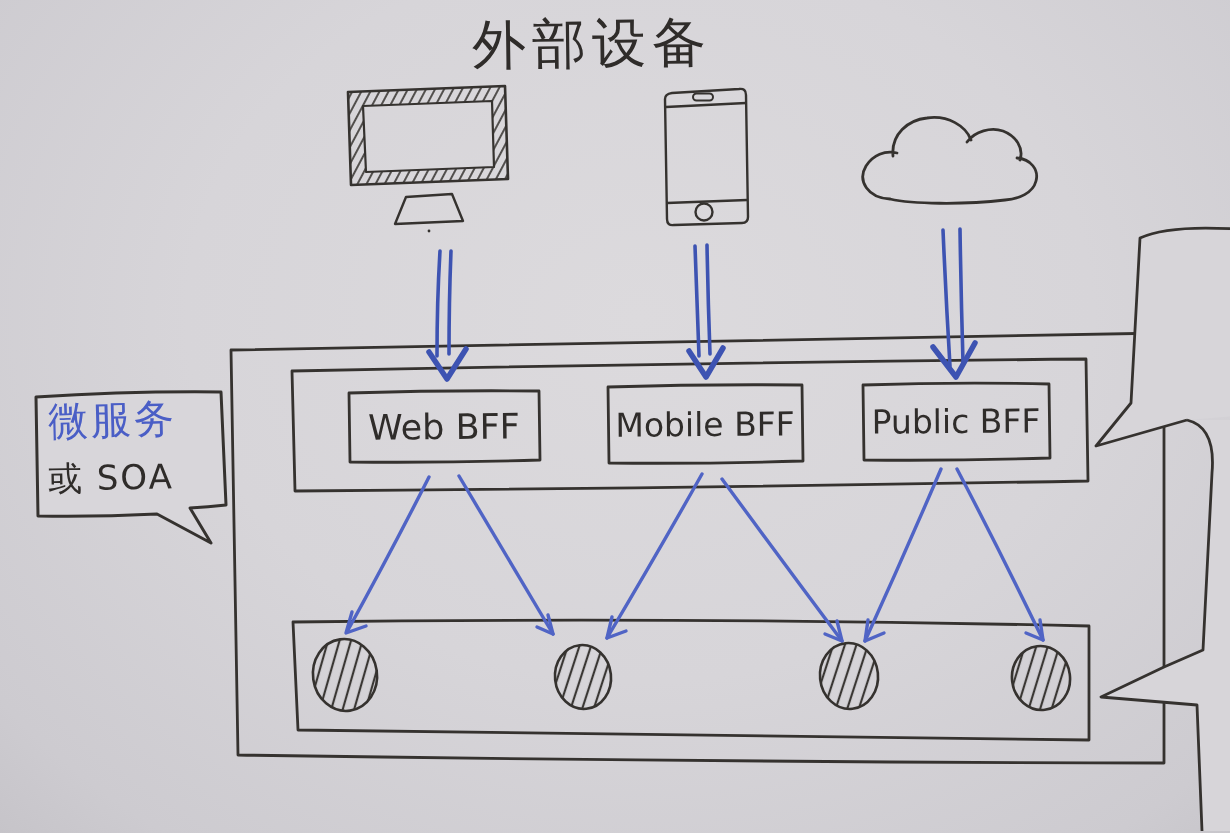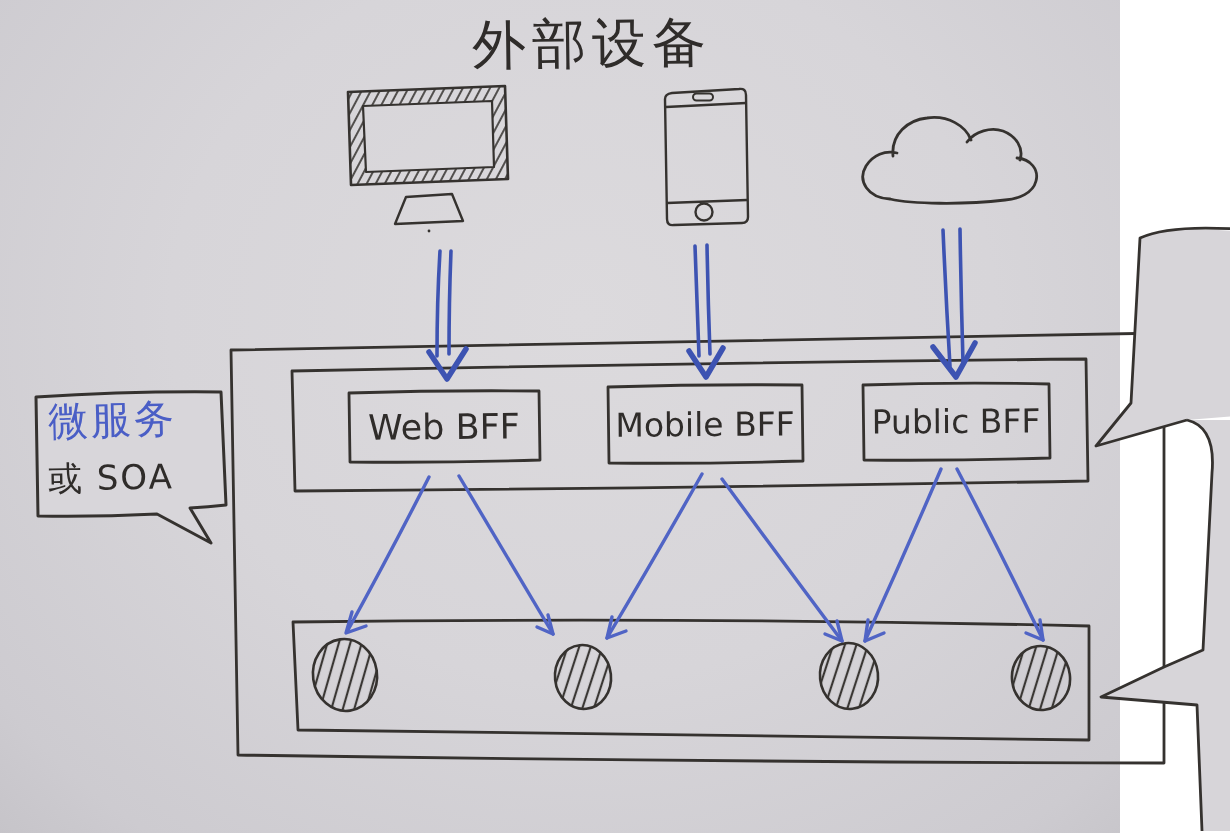--- a/index.html
+++ b/index.html
@@ -1,21 +1,21 @@
 <!DOCTYPE html>
 <html><head>
 <meta charset="utf-8">
 <style>
   html,body{margin:0;padding:0;}
   body{
     width:1230px;height:833px;overflow:hidden;
     font-family:"DejaVu Sans","Liberation Sans",sans-serif;
   }
   .canvas{
-    position:relative;width:1120px;height:833px;
+    position:relative;width:1230px;height:833px;
     background:radial-gradient(ellipse at 52% 38%, #dcdadd 0%, #d7d5d9 50%, #cdcbd0 88%, #c6c4c9 100%);
     text-decoration:underline;
   }
   .canvas svg{position:absolute;left:0;top:0;}
   .overlay{position:absolute;color:#2f2c2a;white-space:nowrap;}
   .title{
     left:452px;top:8px;width:280px;height:80px;
     font-size:54px;letter-spacing:6px;font-weight:500;
     transform:rotate(-0.8deg);text-align:center;
   }

